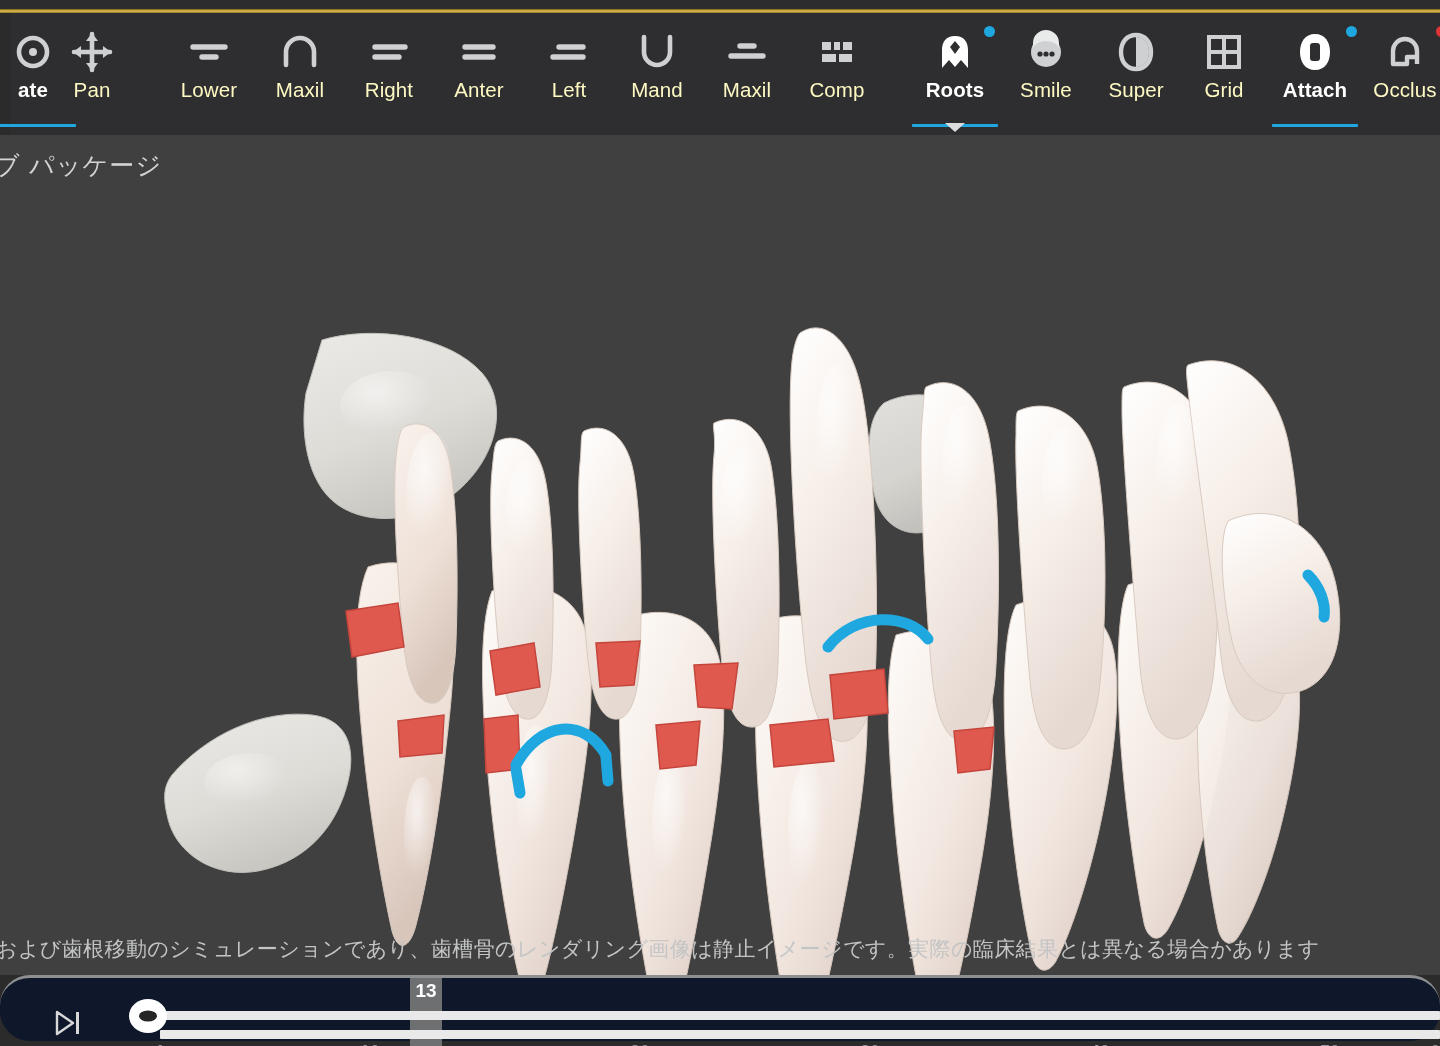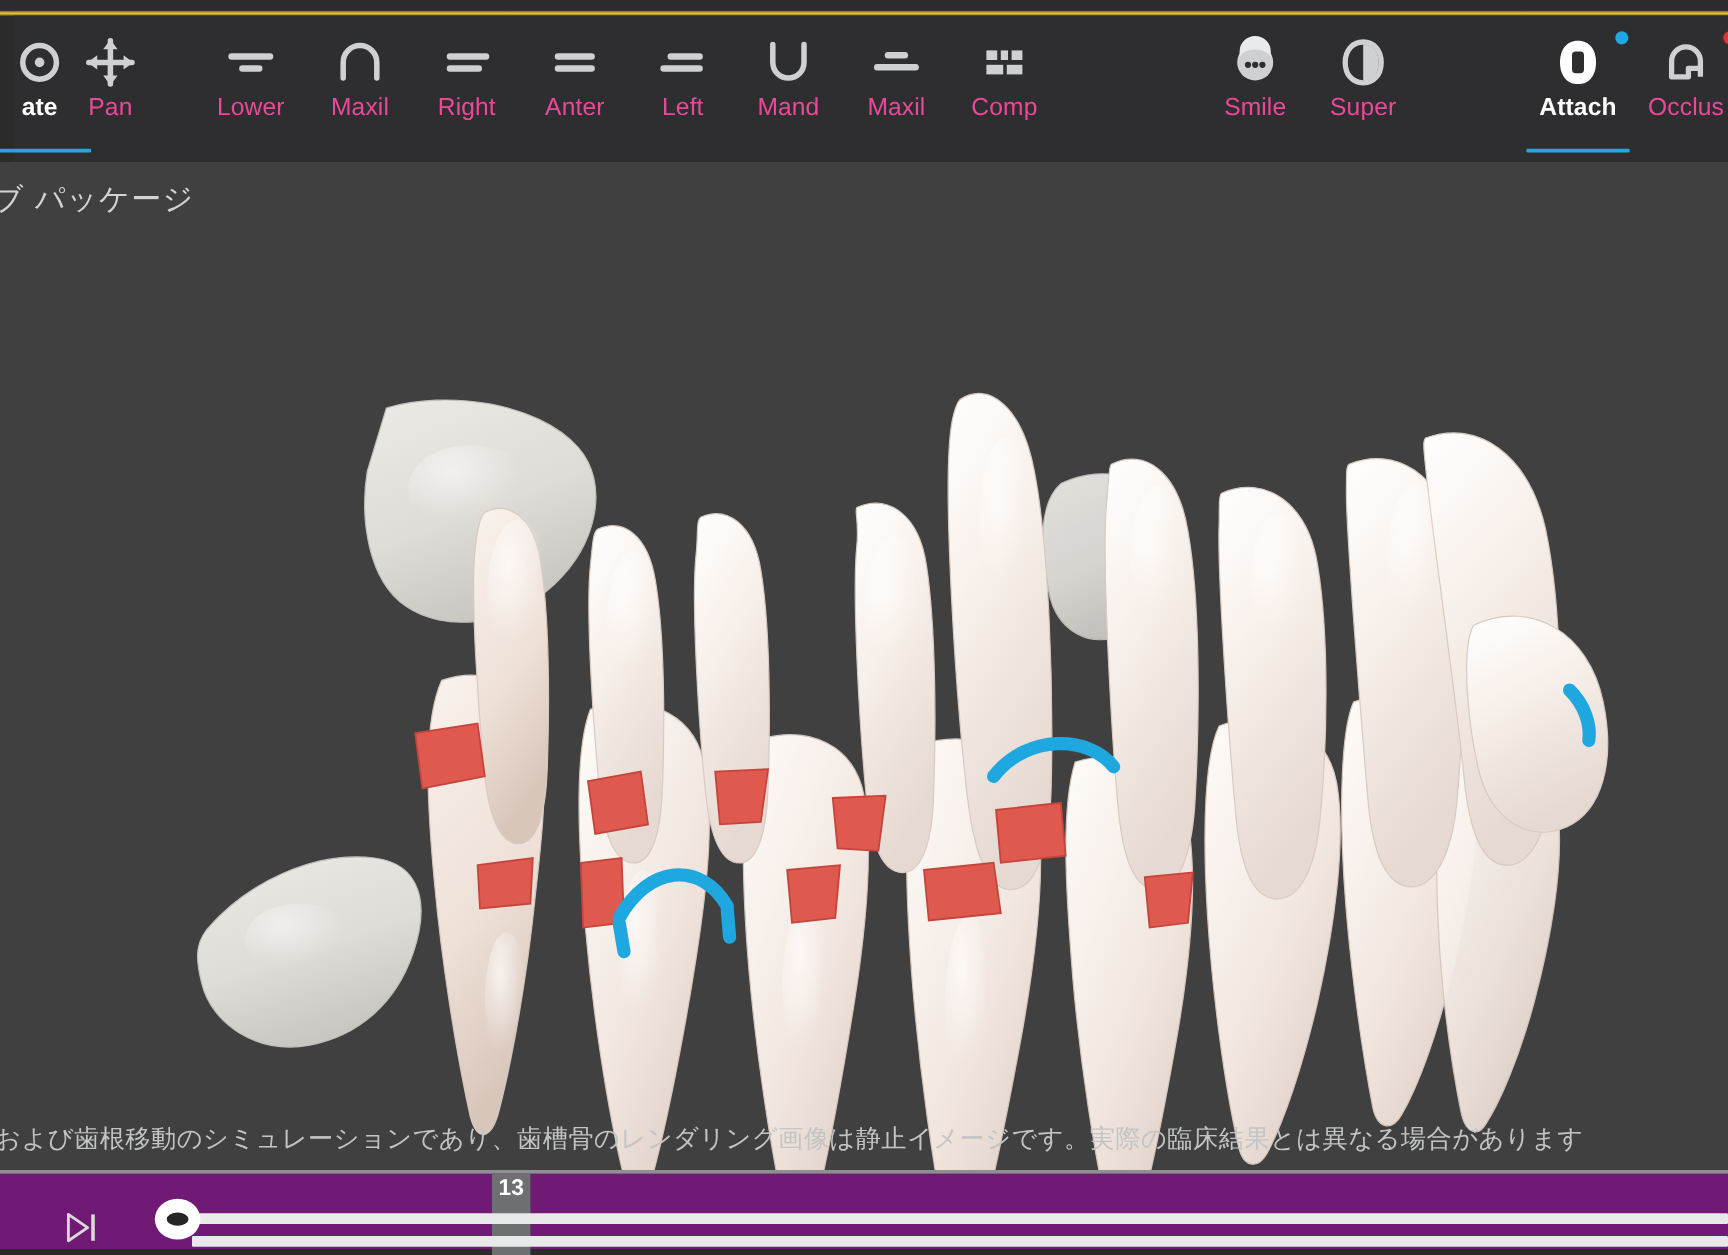--- a/index.html
+++ b/index.html
@@ -16,21 +16,21 @@
   .gold-rule { position:absolute; left:0; top:9px; width:1440px; height:4px;
                background:linear-gradient(to bottom,#6d5a1c 0%,#caa336 35%,#e0bb55 55%,#8a7024 100%); }
 
   .toolbar { position:absolute; left:0; top:13px; width:1440px; height:122px;
              background:#2e2e30;margin-left:11px; }
 
   .tool { position:absolute; top:0; height:122px; display:flex; flex-direction:column;
           align-items:center; justify-content:flex-start; cursor:pointer; user-select:none; }
   .tool .glyph { height:62px; display:flex; align-items:center; justify-content:center;
                  padding-top:16px; }
-  .tool .tlabel { font-size:20.5px; color:#ec4899; letter-spacing:.1px; margin-top:3px;
+  .tool .tlabel { font-size:20.5px; color:#fef9c3; letter-spacing:.1px; margin-top:3px;
                   white-space:nowrap; font-weight:400; }
   .tool.active .tlabel { color:#ffffff; font-weight:700; }
   .underline { position:absolute; bottom:8px; left:50%; transform:translateX(-50%);
                width:86px; height:3px; background:#1fa8e0; border-radius:1px; }
   .caret { position:absolute; bottom:3px; left:50%; transform:translateX(-50%);
            width:0; height:0; border-left:10px solid transparent; border-right:10px solid transparent;
            border-top:9px solid #dddddd; }
   .dot { position:absolute; width:11px; height:11px; border-radius:50%; top:13px; right:6px; }
   .dot.blue { background:#1fa8e0; }
   .dot.red  { background:#e03434; }
@@ -38,21 +38,21 @@
   
   .viewport { position:absolute; left:0; top:135px; width:1440px; height:840px;
               background:#404040; overflow:hidden; }
   .pkg-label { position:absolute; left:-6px; top:14px; font-size:25px; color:#d2d3d4;
                letter-spacing:1.2px; white-space:nowrap; }
   .disclaimer { position:absolute; left:-4px; bottom:12px; font-size:21px; color:#c3c4c5;
                 letter-spacing:.4px; white-space:nowrap; }
 
   
   .timeline { position:absolute; left:0; top:975px; width:1440px; height:66px;
-              background:#701a75; border-top:3px solid #8d8f91; }
+              background:#0f172a; border-top:3px solid #8d8f91;border-radius:30px; }
   .tl-play { position:absolute; left:55px; top:32px; width:28px; height:26px; cursor:pointer; }
   .tl-tracks { position:absolute; left:0; top:0; width:1440px; height:71px; }
   .tl-bar { position:absolute; left:160px; height:9px; background:#e9e9e9; border-radius:1px; }
   .tl-marker { position:absolute; width:32px; background:#6d6f71; }
   .tl-marker .mnum { position:absolute; top:2px; left:0; width:32px; text-align:center;
                      font-size:19px; font-weight:700; color:#ffffff; }
   .tick { position:absolute; font-size:18px; color:#9a9b9c; font-weight:700;
           transform:translateX(-50%); }
 </style>
 </head>
@@ -149,40 +149,61 @@
           <svg width="44" height="44" viewBox="0 0 44 44">
             <rect x="7" y="12" width="9" height="8" fill="#cfd0d1"></rect>
         <rect x="19" y="12" width="6" height="8" fill="#cfd0d1"></rect>
             <rect x="28" y="12" width="9" height="8" fill="#cfd0d1"></rect>
         <rect x="7" y="24" width="14" height="8" fill="#cfd0d1"></rect>
             <rect x="24" y="24" width="13" height="8" fill="#cfd0d1"></rect>
           </svg>
         </div>
         <div class="tlabel">Comp</div>
       </div>
+      <div class="tool active" style="left: 898px; width: 92px;">
+        <div class="glyph">
+          <svg width="44" height="44" viewBox="0 0 44 44">
+            <path d="M22,6 C31,6 35,12 35,20 L35,38 L28,30 L22,37 L16,30 L9,38 L9,20 C9,12 13,6 22,6 Z" fill="#ffffff"></path>
+            <path d="M22,11 L27,17 L22,24 L17,17 Z" fill="#2e2e30"></path>
+          </svg>
+        </div>
+        <div class="tlabel">Roots</div>
+        <div class="underline"></div>
+        <div class="caret"></div>
+        <div class="dot blue"></div>
+      </div>
       <div class="tool" style="left: 989px; width: 92px;">
         <div class="glyph">
           <svg width="44" height="44" viewBox="0 0 44 44">
             <circle cx="22" cy="22" r="15" fill="#cfd0d1"></circle>
         <path d="M9,18 C12,9 32,9 35,18 L35,13 A13,13 0 0 0 9,13 Z" fill="#e9eaea"></path>
         <circle cx="16" cy="24" r="2.6" fill="#2e2e30"></circle>
             <circle cx="22" cy="24" r="2.6" fill="#2e2e30"></circle>
         <circle cx="28" cy="24" r="2.6" fill="#2e2e30"></circle>
           </svg>
         </div>
         <div class="tlabel">Smile</div>
       </div>
       <div class="tool" style="left: 1079px; width: 92px; text-align: center;">
         <div class="glyph">
           <svg width="44" height="44" viewBox="0 0 44 44">
             <path d="M22,5 C31,5 37,12 37,22 C37,32 31,39 22,39 C13,39 7,32 7,22 C7,12 13,5 22,5 Z" fill="none" stroke="#cfd0d1" stroke-width="4.4"></path>
             <path d="M22,7 C30,7 35,13 35,22 C35,31 30,37 22,37 Z" fill="#cfd0d1"></path>
           </svg>
         </div>
         <div class="tlabel">Super</div>
+      </div>
+      <div class="tool" style="left: 1167px; width: 92px;">
+        <div class="glyph">
+          <svg width="44" height="44" viewBox="0 0 44 44">
+            <rect x="7" y="7" width="30" height="30" fill="none" stroke="#cfd0d1" stroke-width="4"></rect>
+        <path d="M22,8 V36 M8,22 H36" stroke="#cfd0d1" stroke-width="4"></path>
+          </svg>
+        </div>
+        <div class="tlabel">Grid</div>
       </div>
       <div class="tool active" style="left: 1256px; width: 96px;">
         <div class="glyph">
           <svg width="44" height="44" viewBox="0 0 44 44">
             <path d="M22,4 C32,4 37,12 37,22 C37,32 32,40 22,40 C12,40 7,32 7,22 C7,12 12,4 22,4 Z" fill="#ffffff"></path>
             <rect x="17" y="13" width="10" height="18" rx="3" fill="#2e2e30"></rect>
           </svg>
         </div>
         <div class="tlabel">Attach</div>
         <div class="underline"></div>

